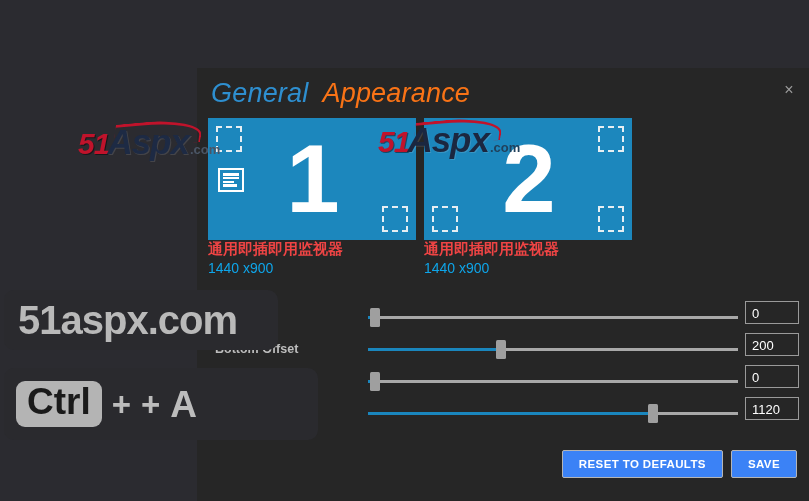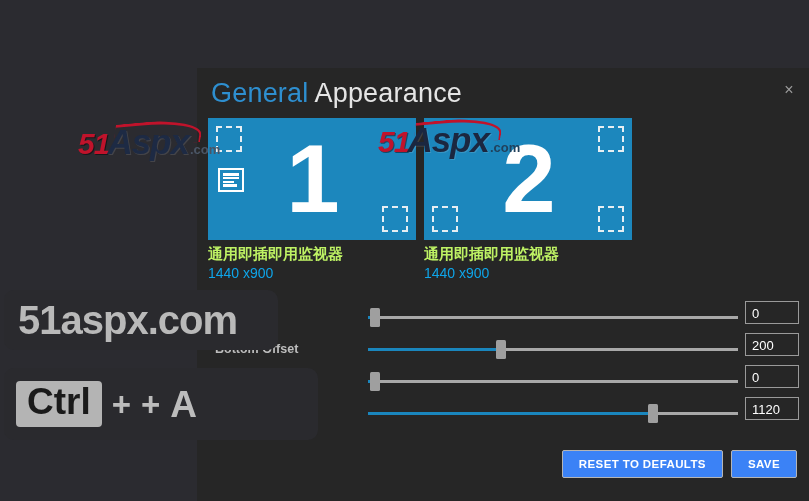--- a/index.html
+++ b/index.html
@@ -36,25 +36,26 @@
     bottom: 56px;
   }
 
   
   .tabbar {
     position: absolute;
     left: 14px;
     top: 7px;
     display: flex;
     align-items: baseline;
-    gap: 6px;
+    gap: 14px;
+    font-style: italic;
   }
   .tab {
     font-size: 27px;
-    color: #e5e5e5;
+    color: #f97316;
     letter-spacing: 0.2px;
     cursor: pointer;
     font-weight: 400;
     line-height: 1.35;
     white-space: nowrap;
   }
   .tab.active { color: #2e8fd0; }
 
   .close-btn {
     position: absolute;
@@ -129,22 +130,21 @@
     display: block;
     height: 2.5px;
     background: #ffffff;
   }
   .mon-menu-icon i:nth-child(1){ width: 100%; }
   .mon-menu-icon i:nth-child(2){ width: 100%; }
   .mon-menu-icon i:nth-child(3){ width: 70%; }
   .mon-menu-icon i:nth-child(4){ width: 85%; }
 
   .monitor-name {
-    margin-top: 5px;
-    color: #bef264;
+    color: #ef4444;
     font-size: 15px;
     font-weight: 700;
     line-height: 1.25;
     white-space: nowrap;
   }
   .monitor-res {
     color: #0ea5e9;
     font-size: 14px;
     line-height: 1.35;
     white-space: nowrap;
@@ -327,21 +327,21 @@
     align-items: center;
     gap: 10px;
     padding-left: 12px;
     box-sizing: border-box;
   }
   .keycap {
     background: #b4b4b4;
     color: #1a1a1a;
     font-size: 37px;
     font-weight: 700;
-    border-radius: 4px;
+    border-radius: 9px;
     padding: 2px 11px 6px 11px;
     line-height: 1.05;
   }
   .keyplus {
     color: #bcbcbc;
     font-size: 33px;
     font-weight: 700;
     line-height: 1;
   }
   .keyletter {

